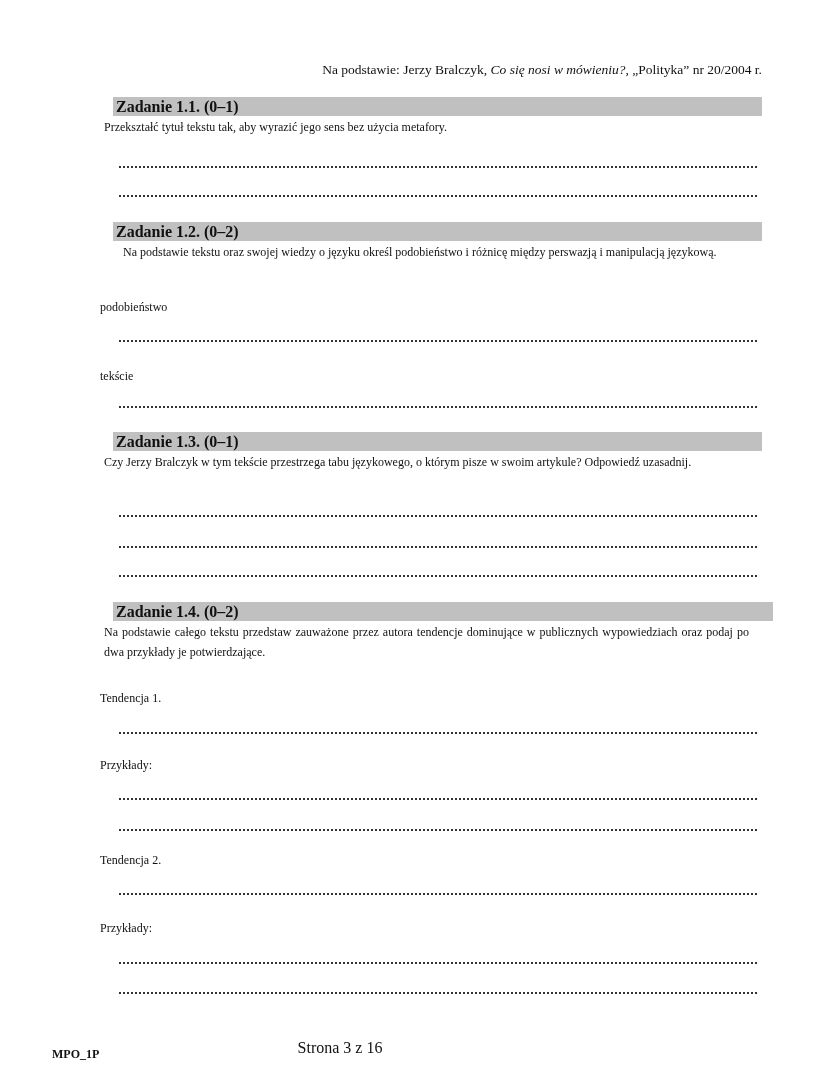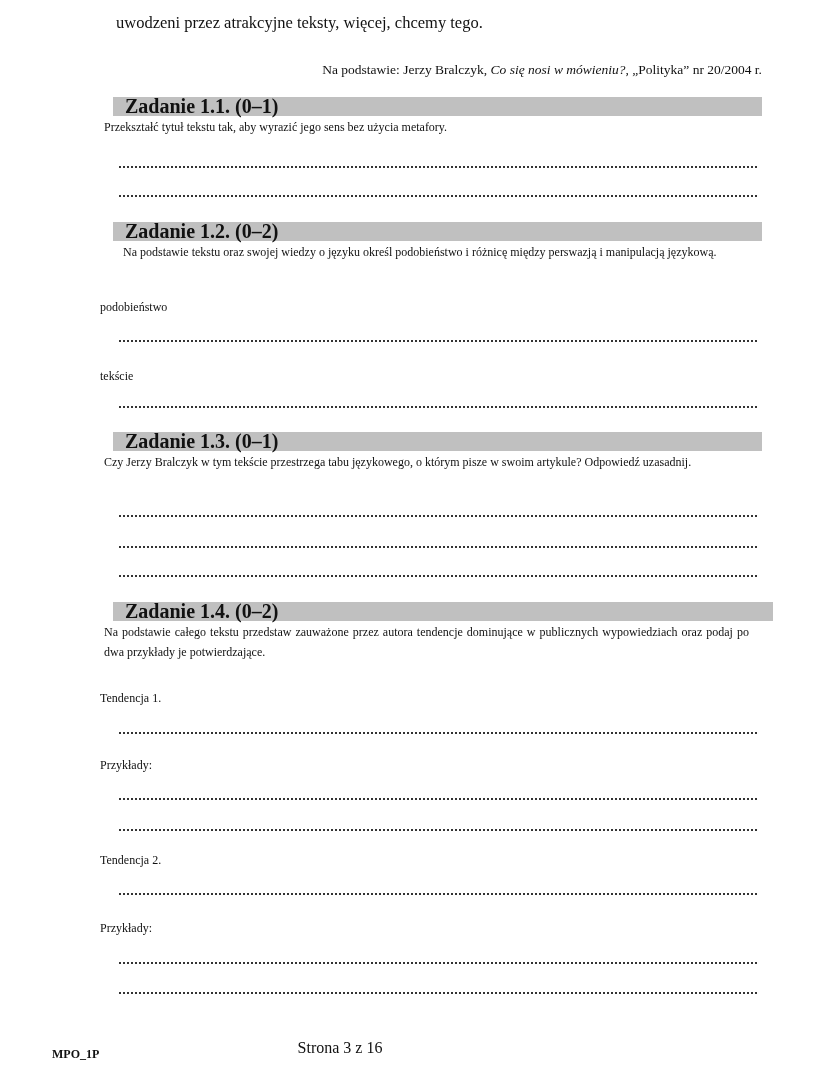--- a/index.html
+++ b/index.html
@@ -2,32 +2,31 @@
 <html><head>
   <meta charset="utf-8">
   <style>
     html, body { margin: 0; padding: 0; background: #ffffff; }
     body { width: 840px; height: 1082px; position: relative; overflow: hidden;
            font-family: "Liberation Serif", "DejaVu Serif", serif; color: #111; }
     .abs { position: absolute; }
     .body-text { left: 116px; width: 645px; font-size: 16.5px; line-height: 21px; text-align: justify; }
     .source { right: 78px; font-size: 13.5px; }
     .bar { left: 113px; width: 649px; height: 19px; background: #c0c0c0; }
-    .bar span { position: absolute; left: 3px; top: 0px; font-weight: bold; font-size: 20px; line-height: 19px; margin-left: 9px; }
+    .bar span { position: absolute; left: 3px; top: 0px; font-weight: bold; font-size: 16px; line-height: 19px; }
     .task { left: 104px; width: 645px; font-weight: normal; font-size: 12px; line-height: 20px; text-align: justify; }
     .label { left: 100px; font-size: 12px; }
     .dots { left: 119px; width: 638px; height: 0; border-top: 2px dotted #333; }
     .footer-code { left: 52px; font-weight: bold; font-size: 12px; }
     .footer-page { left: 0; width: 680px; text-align: center; font-size: 16px; }
   </style>
 </head>
 <body>
 
 <div class="abs body-text" style="top:12px;">
-  <div>uwodzeni przez atrakcyjne teksty, więcej, chcemy tego.</div>
 </div>
 <div class="abs source" style="top:62px;margin-left:24px;">
   <span>Na podstawie: Jerzy Bralczyk, </span><i>Co się nosi w mówieniu?</i><span>, „Polityka” nr 20/2004 r.</span>
 </div>
 
 <div class="abs bar" style="top:97px;">
   <span>Zadanie 1.1. (0–1)</span>
 </div>
 <div class="abs task" style="top:117px;">Przekształć tytuł tekstu tak, aby wyrazić jego sens bez użycia metafory.</div>
 <div class="abs dots" style="top:166px;"></div>

